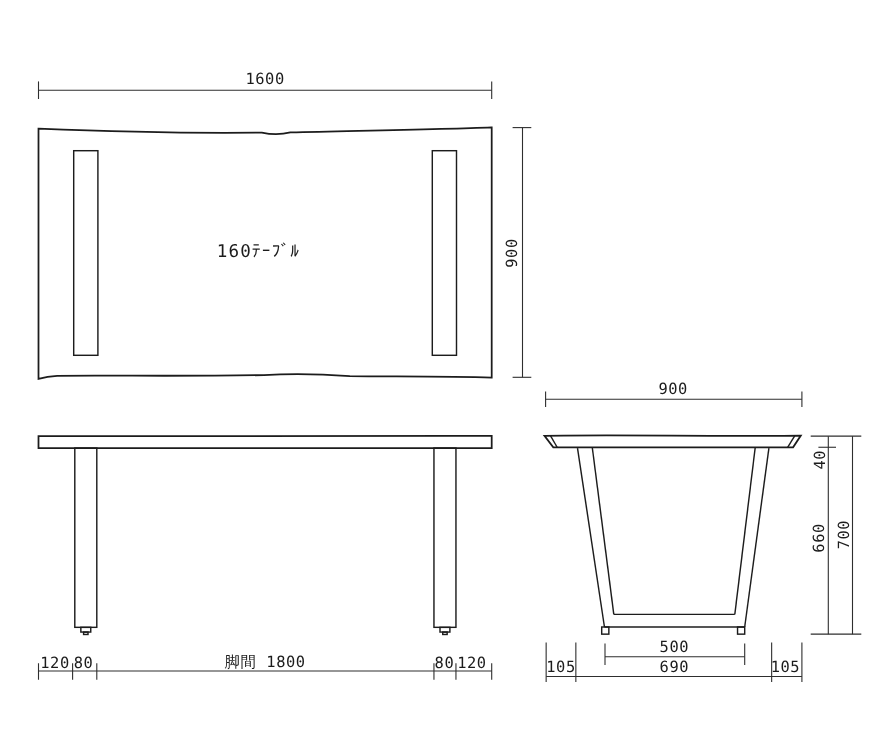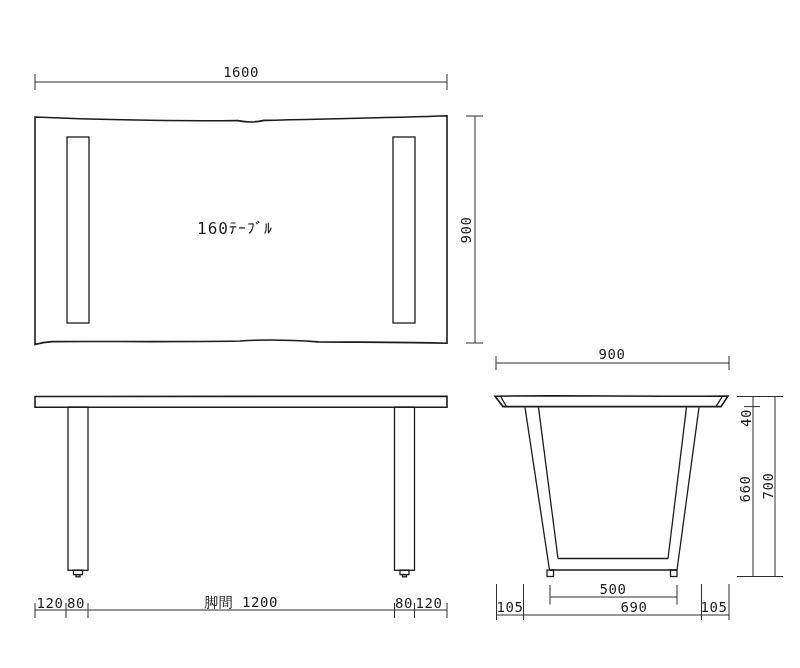--- a/index.html
+++ b/index.html
@@ -138,26 +138,26 @@
       </g>
     </g>
   </svg>
 
   <span class="dim" style="left:241px;top:72px;">1600</span>
   <span class="dim v" style="left:466px;top:230px;">900</span>
   <span class="plan-label" style="left:235px;top:229px;">160ﾃｰﾌﾞﾙ</span>
 
   <span class="dim" style="left:50px;top:603px;">120</span>
   <span class="dim" style="left:76px;top:603px;">80</span>
-  <span class="dim" style="left:241px;top:602px;">脚間 1200</span>
+  <span class="dim" style="left:241px;top:602px;">脚間 1800</span>
   <span class="dim" style="left:404px;top:603px;">80</span>
   <span class="dim" style="left:429px;top:603px;">120</span>
 
   <span class="dim" style="left:612px;top:354px;">900</span>
   <span class="dim v" style="left:746px;top:418px;">40</span>
   <span class="dim v" style="left:745px;top:489px;">660</span>
   <span class="dim v" style="left:768px;top:486px;">700</span>
   <span class="dim" style="left:613px;top:589px;">500</span>
-  <span class="dim" style="left:613px;top:607px;margin-left:21px;">690</span>
+  <span class="dim" style="left:613px;top:607px;">690</span>
   <span class="dim" style="left:510px;top:607px;">105</span>
   <span class="dim" style="left:714px;top:607px;">105</span>
 
 </div>
 
 </body></html>

